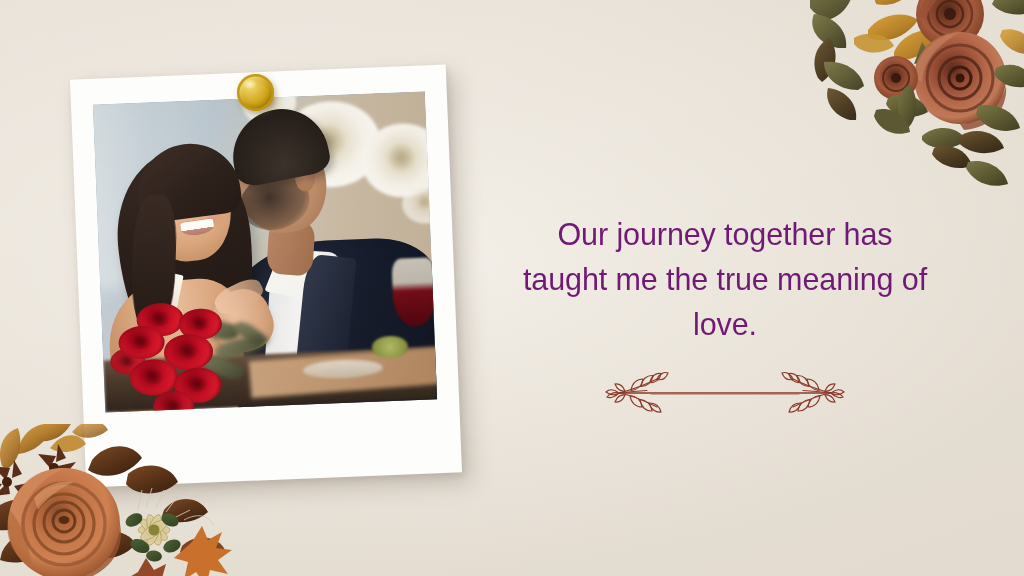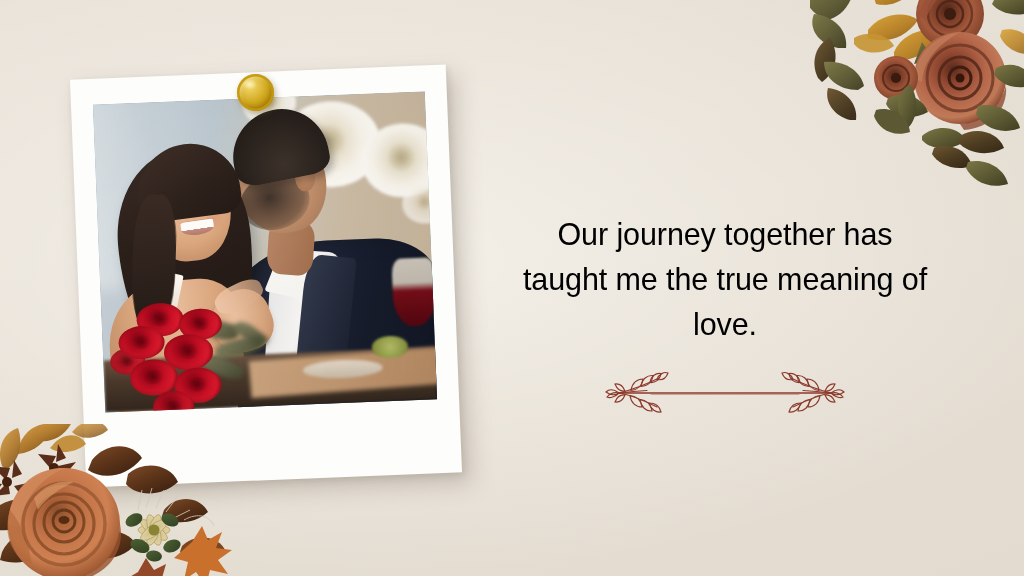--- a/index.html
+++ b/index.html
@@ -355,21 +355,21 @@
   #quote-block {
     position: absolute;
     left: 516px;
     top: 212px;
     width: 418px;
     text-align: center;
   }
   #quote-text {
     font-size: 30.5px;
     line-height: 1.47;
-    color: #000000;
+    color: #701a75;
     letter-spacing: -0.1px;
     font-weight: 400;
     padding: 0 6px;
   }
 
   
   #divider {
     margin: 24px auto 0;
     width: 268px;
     height: 46px;

